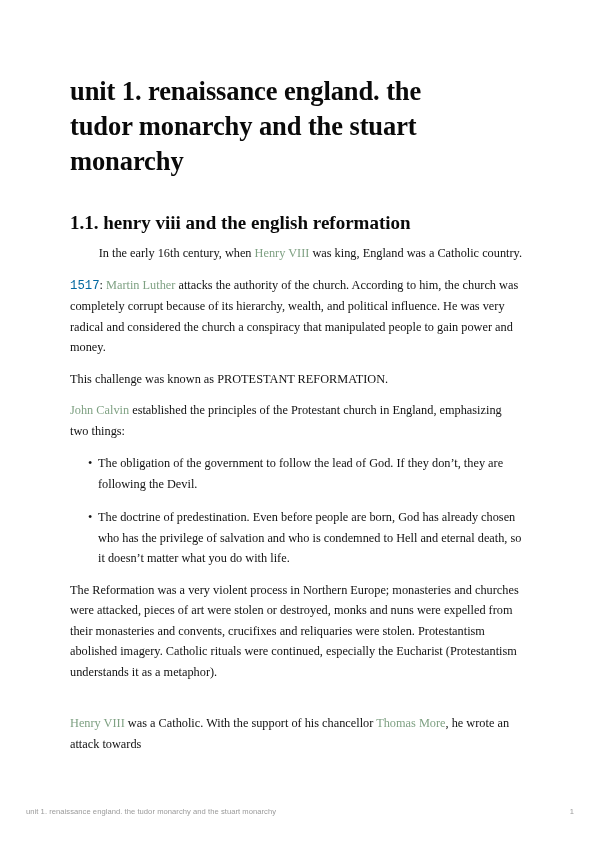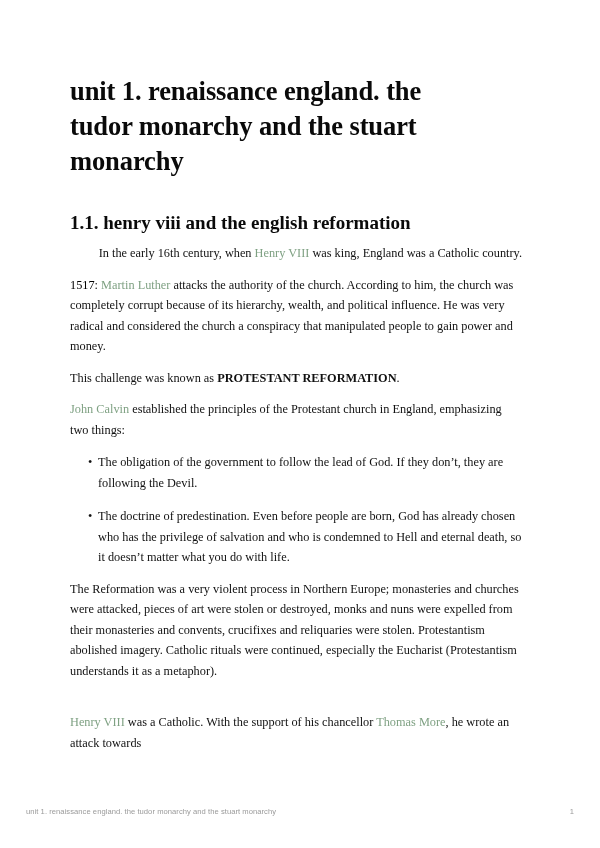--- a/index.html
+++ b/index.html
@@ -85,22 +85,22 @@
     top: 0;
     font-size: 12.3px;
     line-height: 20.5px;
   }
 
   .spacer-para {
     height: 20px;
   }
 
   .green { color: #7fa183; }
-  .orange { color: #000000; }
-  .bold { font-weight: bold; text-align: center; }
+  .orange { color: #0369a1; font-family: Liberation Mono, monospace; }
+  .bold { font-weight: normal; text-align: center; }
 
   .footer {
     position: absolute;
     left: 0;
     top: 806px;
     width: 600px;
     height: 20px;
   }
   .footer-title {
     position: absolute;

